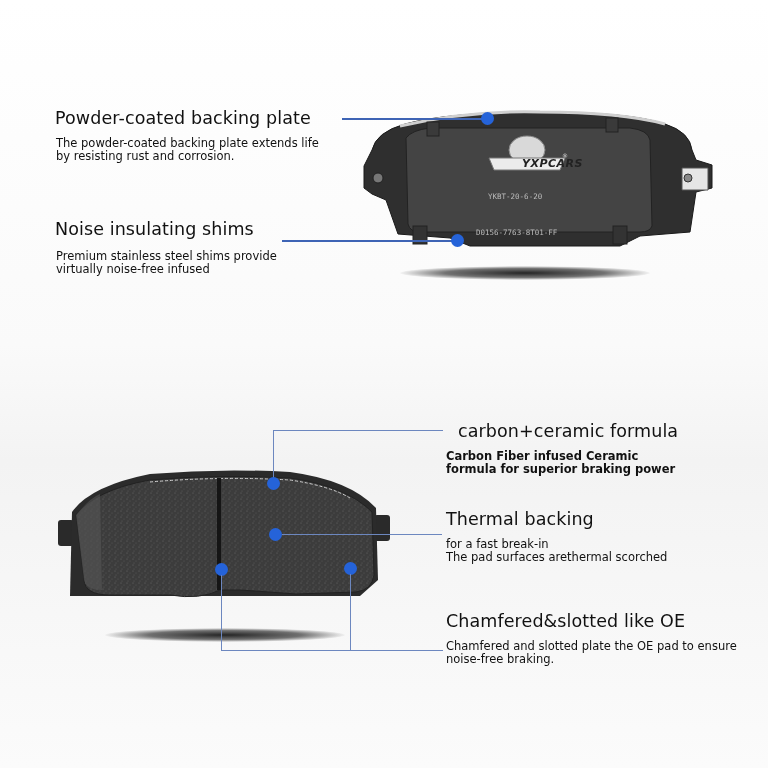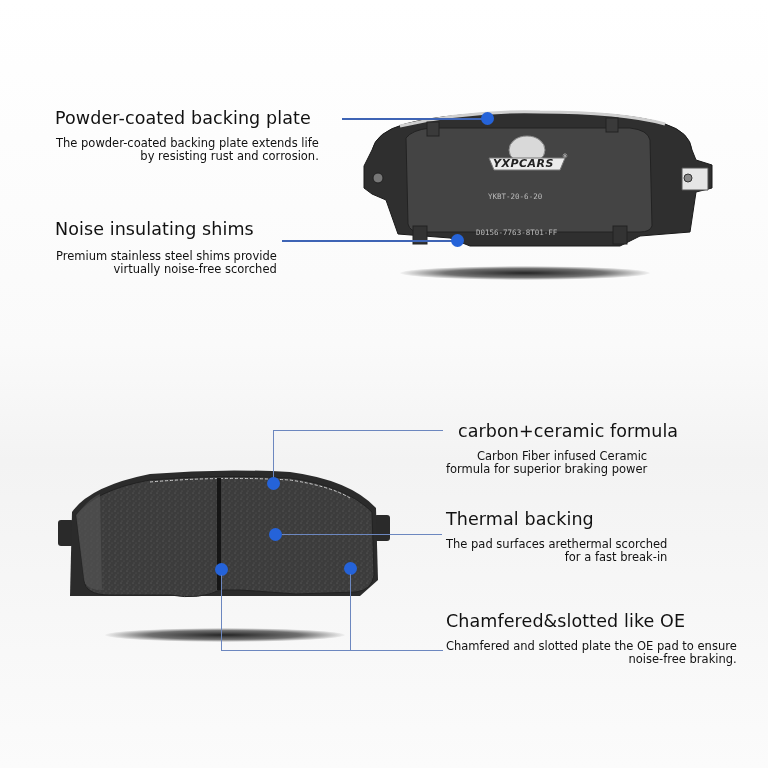--- a/index.html
+++ b/index.html
@@ -3,21 +3,21 @@
 <meta charset="utf-8">
 <style>
   html, body { margin:0; padding:0; }
   body {
     width:768px; height:768px; position:relative; overflow:hidden;
     background: linear-gradient(180deg,#ffffff 0%,#fafafa 45%,#f3f3f3 60%,#fbfbfb 100%);
     font-family:"DejaVu Sans","Liberation Sans",sans-serif; color:#111;
   }
   .abs { position:absolute; }
   .title { font-size:17.5px; font-weight:400; color:#111; white-space:nowrap; letter-spacing:0.1px; }
-  .desc { font-size:11.5px; line-height:12.5px; color:#111;text-align:right; }
+  .desc { font-size:11.5px; line-height:12.5px; color:#111; }
   .line { position:absolute; background:#3e64b5; }
   .tline { position:absolute; background:#6c87bf; }
   .dot { position:absolute; width:13px; height:13px; border-radius:50%; background:#2563d9; }
   .shadow { position:absolute; border-radius:50%;
     background: radial-gradient(ellipse at center, rgba(0,0,0,0.85) 0%, rgba(0,0,0,0.55) 45%, rgba(0,0,0,0) 72%); }
   svg { position:absolute; overflow:visible; }
 </style>
 </head>
 <body>
 
@@ -35,42 +35,42 @@
     <rect x="413" y="226" width="14" height="18" fill="#333" stroke="#222"></rect>
     <rect x="613" y="226" width="14" height="18" fill="#333" stroke="#222"></rect>
 
     <circle cx="378" cy="178" r="5" fill="#777" stroke="#222"></circle>
     <path d="M682 168 L708 168 L708 190 L682 190 Z" fill="#e6e6e6" stroke="#555"></path>
     <circle cx="688" cy="178" r="4" fill="#888" stroke="#333"></circle>
 
     <ellipse cx="527" cy="150" rx="18" ry="14" fill="#d9d9d9" stroke="#888"></ellipse>
     <path d="M489 158 L565 158 L560 170 L494 170 Z" fill="#ececec" stroke="#777"></path>
   </svg>
-  <span class="abs" style="left:493px;top:157px;font-size:11px;font-weight:bold;font-style:italic;color:#222;letter-spacing:0.5px;">YXPCARS</span>
+  <span class="abs" style="left:522px;top:157px;font-size:11px;font-weight:bold;font-style:italic;color:#222;letter-spacing:0.5px;">YXPCARS</span>
   <span class="abs" style="left:562px;top:152px;font-size:6px;color:#ddd;">®</span>
   <span class="abs" style="left:476px;top:184px;font-size:7.5px;font-family:'DejaVu Sans Mono',monospace;color:#bbb;margin-top:44px;">D0156-7763-8T01-FF</span>
   <span class="abs" style="left:488px;top:192px;font-size:7.5px;font-family:'DejaVu Sans Mono',monospace;color:#bbb;">YKBT-20-6-20</span>
   <div class="shadow" style="left:400px;top:266px;width:250px;height:14px;"></div>
 </div>
 
 <div>
   <div class="abs title" style="left:55px;top:108px;">Powder-coated backing plate</div>
   <div class="abs desc" style="left:56px;top:137px;">
     <div>The powder-coated backing plate extends life</div>
     <div>by resisting rust and corrosion.</div>
   </div>
   <div class="line" style="left:342px;top:118px;width:146px;height:2px;"></div>
   <div class="dot" style="left:481px;top:112px;"></div>
 </div>
 
 <div>
   <div class="abs title" style="left:55px;top:219px;">Noise insulating shims</div>
   <div class="abs desc" style="left:56px;top:250px;">
     <div>Premium stainless steel shims provide</div>
-    <div>virtually noise-free scorched</div>
+    <div>virtually noise-free infused</div>
   </div>
   <div class="line" style="left:282px;top:240px;width:176px;height:2px;"></div>
   <div class="dot" style="left:451px;top:234px;"></div>
 </div>
 
 <div>
   <svg width="768" height="768" style="left:0;top:0;">
     <defs>
       <pattern id="grain" width="6" height="6" patternUnits="userSpaceOnUse">
         <rect width="6" height="6" fill="#3c3c3c"></rect>
@@ -94,33 +94,33 @@
     <rect x="217" y="478" width="4" height="112" fill="#151515"></rect>
   </svg>
   <div class="shadow" style="left:105px;top:628px;width:240px;height:14px;"></div>
 </div>
 
 <div>
   <div class="tline" style="left:273px;top:430px;width:1px;height:52px;"></div>
   <div class="tline" style="left:273px;top:430px;width:170px;height:1px;"></div>
   <div class="dot" style="left:267px;top:477px;"></div>
   <div class="abs title" style="left:446px;top:421px;margin-left:12px;">carbon+ceramic formula</div>
-  <div class="abs desc" style="left:446px;top:450px;">
+  <div class="abs desc" style="left:446px;top:450px;font-weight:bold;">
     <div>Carbon Fiber infused Ceramic</div>
     <div>formula for superior braking power</div>
   </div>
 </div>
 
 <div>
   <div class="tline" style="left:282px;top:534px;width:160px;height:1px;"></div>
   <div class="dot" style="left:269px;top:528px;"></div>
   <div class="abs title" style="left:446px;top:509px;">Thermal backing</div>
   <div class="abs desc" style="left:446px;top:538px;">
+    <div>for a fast break-in</div>
     <div>The pad surfaces arethermal scorched</div>
-    <div>for a fast break-in</div>
   </div>
 </div>
 
 <div>
   <div class="dot" style="left:215px;top:563px;"></div>
   <div class="dot" style="left:344px;top:562px;"></div>
   <div class="tline" style="left:221px;top:575px;width:1px;height:75px;"></div>
   <div class="tline" style="left:350px;top:574px;width:1px;height:76px;"></div>
   <div class="tline" style="left:221px;top:650px;width:222px;height:1px;"></div>
   <div class="abs title" style="left:446px;top:611px;">Chamfered&amp;slotted like OE</div>

